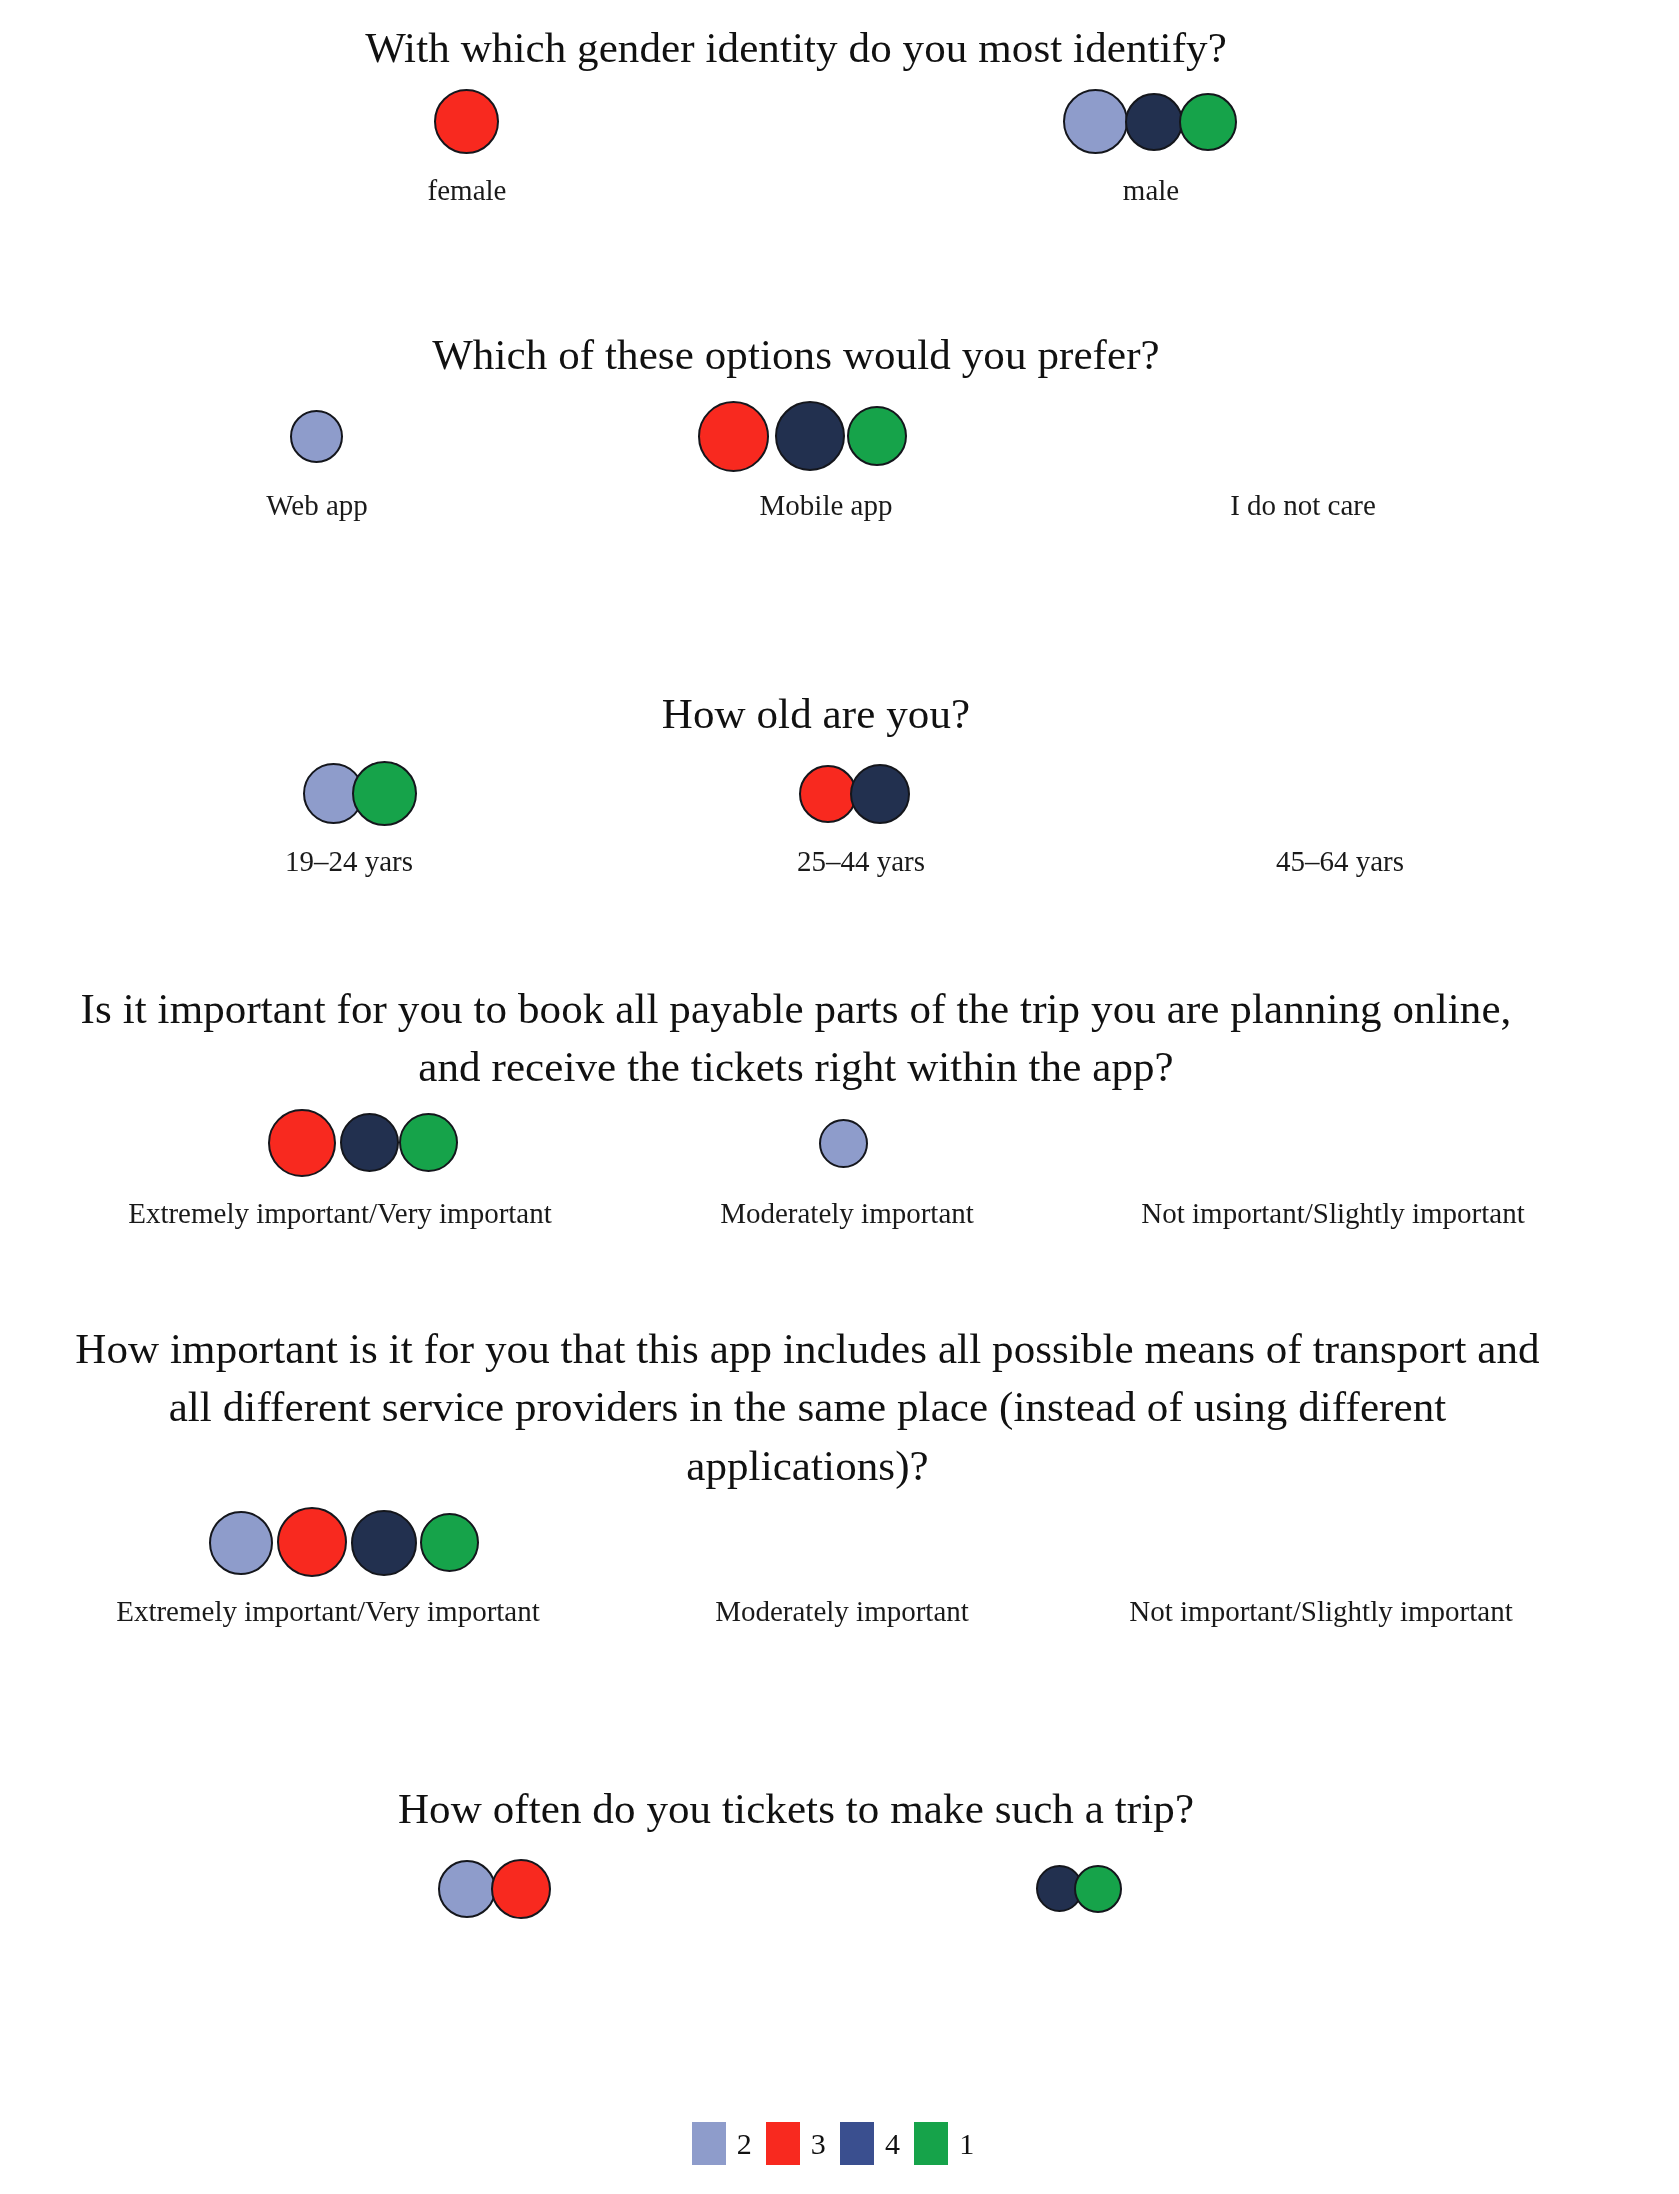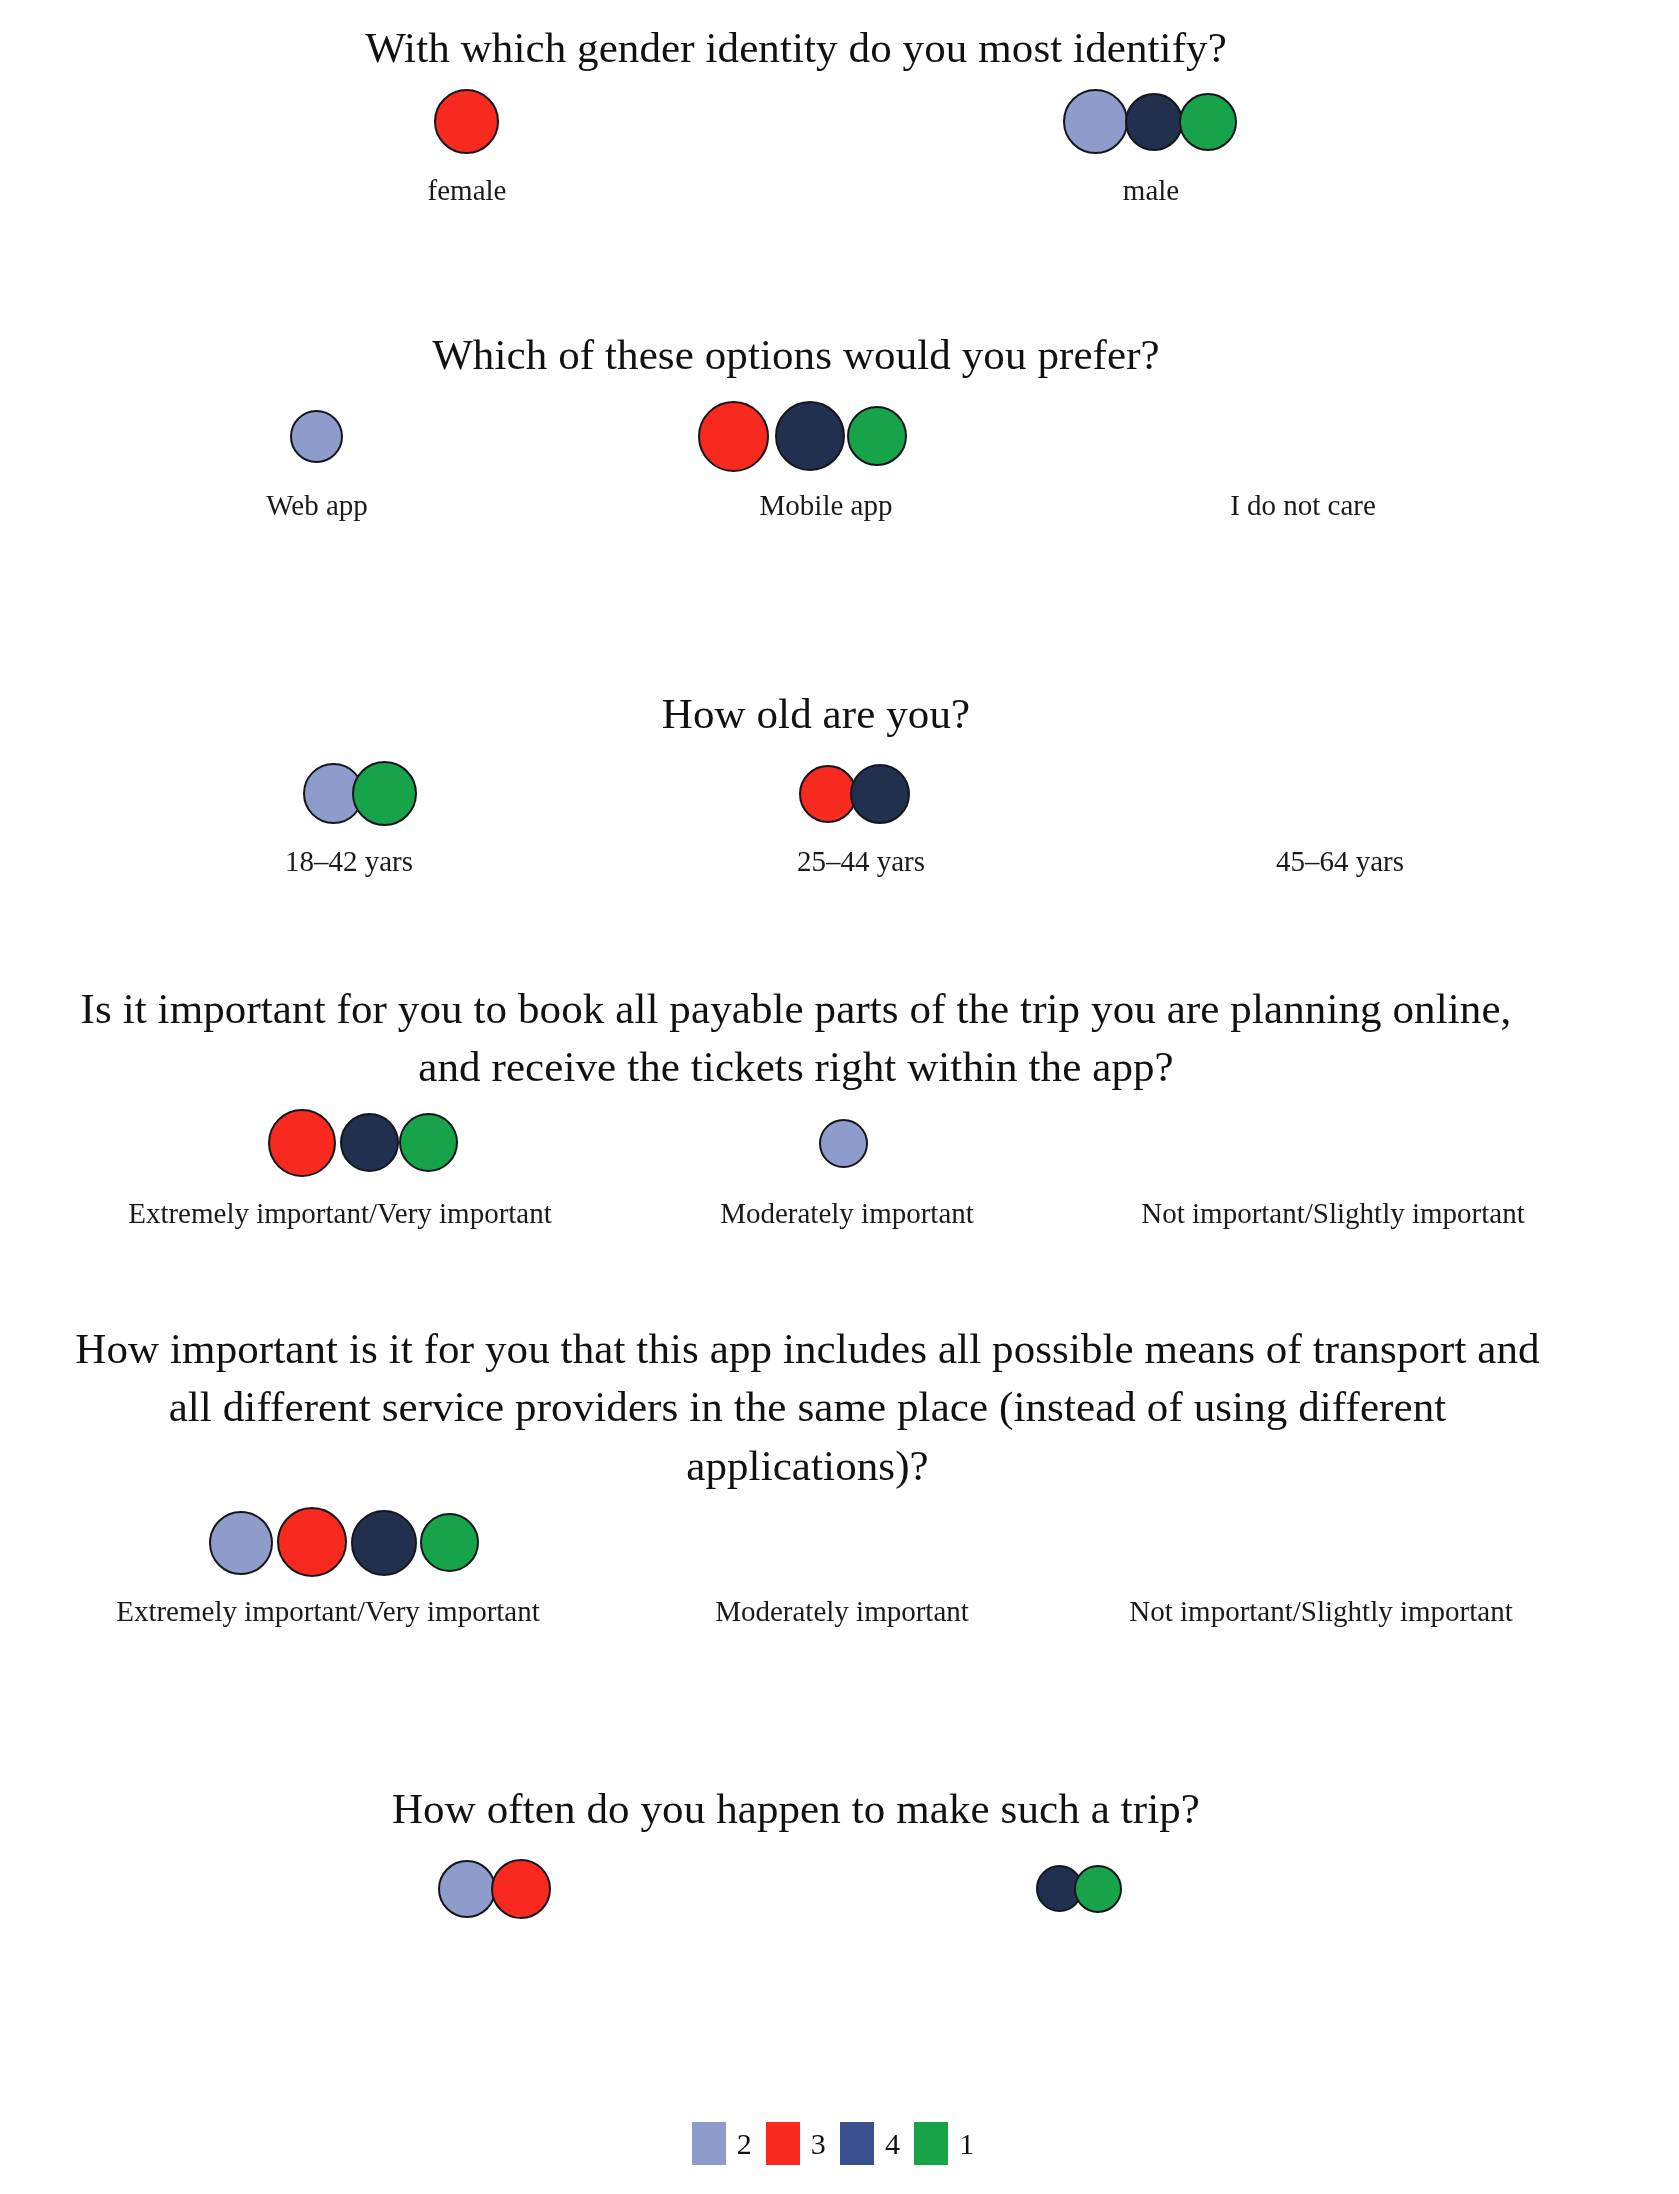--- a/index.html
+++ b/index.html
@@ -113,21 +113,21 @@
 
 <div class="question-block" style="top:685px;padding-left:20px;">
   <div class="q-title">How old are you?</div>
   <div class="plot-area" style="height:101px;">
     <div class="dot" style="left:283px;top:20px;width:61px;height:61px;background:#8e9ccb;"></div>
     <div class="dot" style="left:332px;top:18px;width:65px;height:65px;background:#16a34a;"></div>
     <div class="dot" style="left:779px;top:22px;width:58px;height:58px;background:#f8291f;"></div>
     <div class="dot" style="left:830px;top:21px;width:60px;height:60px;background:#22304f;"></div>
   </div>
   <div class="axis-labels">
-    <div class="axis-label" style="left:329px;">18–42 yars</div>
+    <div class="axis-label" style="left:329px;">19–24 yars</div>
     <div class="axis-label" style="left:841px;">25–44 yars</div>
     <div class="axis-label" style="left:1320px;">45–64 yars</div>
   </div>
 </div>
 
 <div class="question-block" style="top:980px;">
   <div class="q-title" style="padding:0 55px;">Is it important for you to book all payable parts of the trip you are planning online, and receive the tickets right within the app?</div>
   <div class="plot-area" style="height:99px;">
     <div class="dot" style="left:268px;top:12px;width:68px;height:68px;background:#f8291f;"></div>
     <div class="dot" style="left:340px;top:16.4px;width:59px;height:59px;background:#22304f;"></div>
@@ -150,21 +150,21 @@
     <div class="dot" style="left:420px;top:17.5px;width:59px;height:59px;background:#16a34a;"></div>
   </div>
   <div class="axis-labels">
     <div class="axis-label" style="left:328px;">Extremely important/Very important</div>
     <div class="axis-label" style="left:842px;">Moderately important</div>
     <div class="axis-label" style="left:1321px;">Not important/Slightly important</div>
   </div>
 </div>
 
 <div class="question-block" style="top:1780px;">
-  <div class="q-title">How often do you happen to make such a trip?</div>
+  <div class="q-title">How often do you tickets to make such a trip?</div>
   <div class="plot-area" style="height:101px;">
     <div class="dot" style="left:438px;top:22px;width:58px;height:58px;background:#8e9ccb;"></div>
     <div class="dot" style="left:491px;top:21px;width:60px;height:60px;background:#f8291f;"></div>
     <div class="dot" style="left:1036px;top:27px;width:47px;height:47px;background:#22304f;"></div>
     <div class="dot" style="left:1074px;top:27px;width:48px;height:48px;background:#16a34a;"></div>
   </div>
 </div>
 
 <div class="legend" style="top:2122px;">
   <div class="legend-item">

